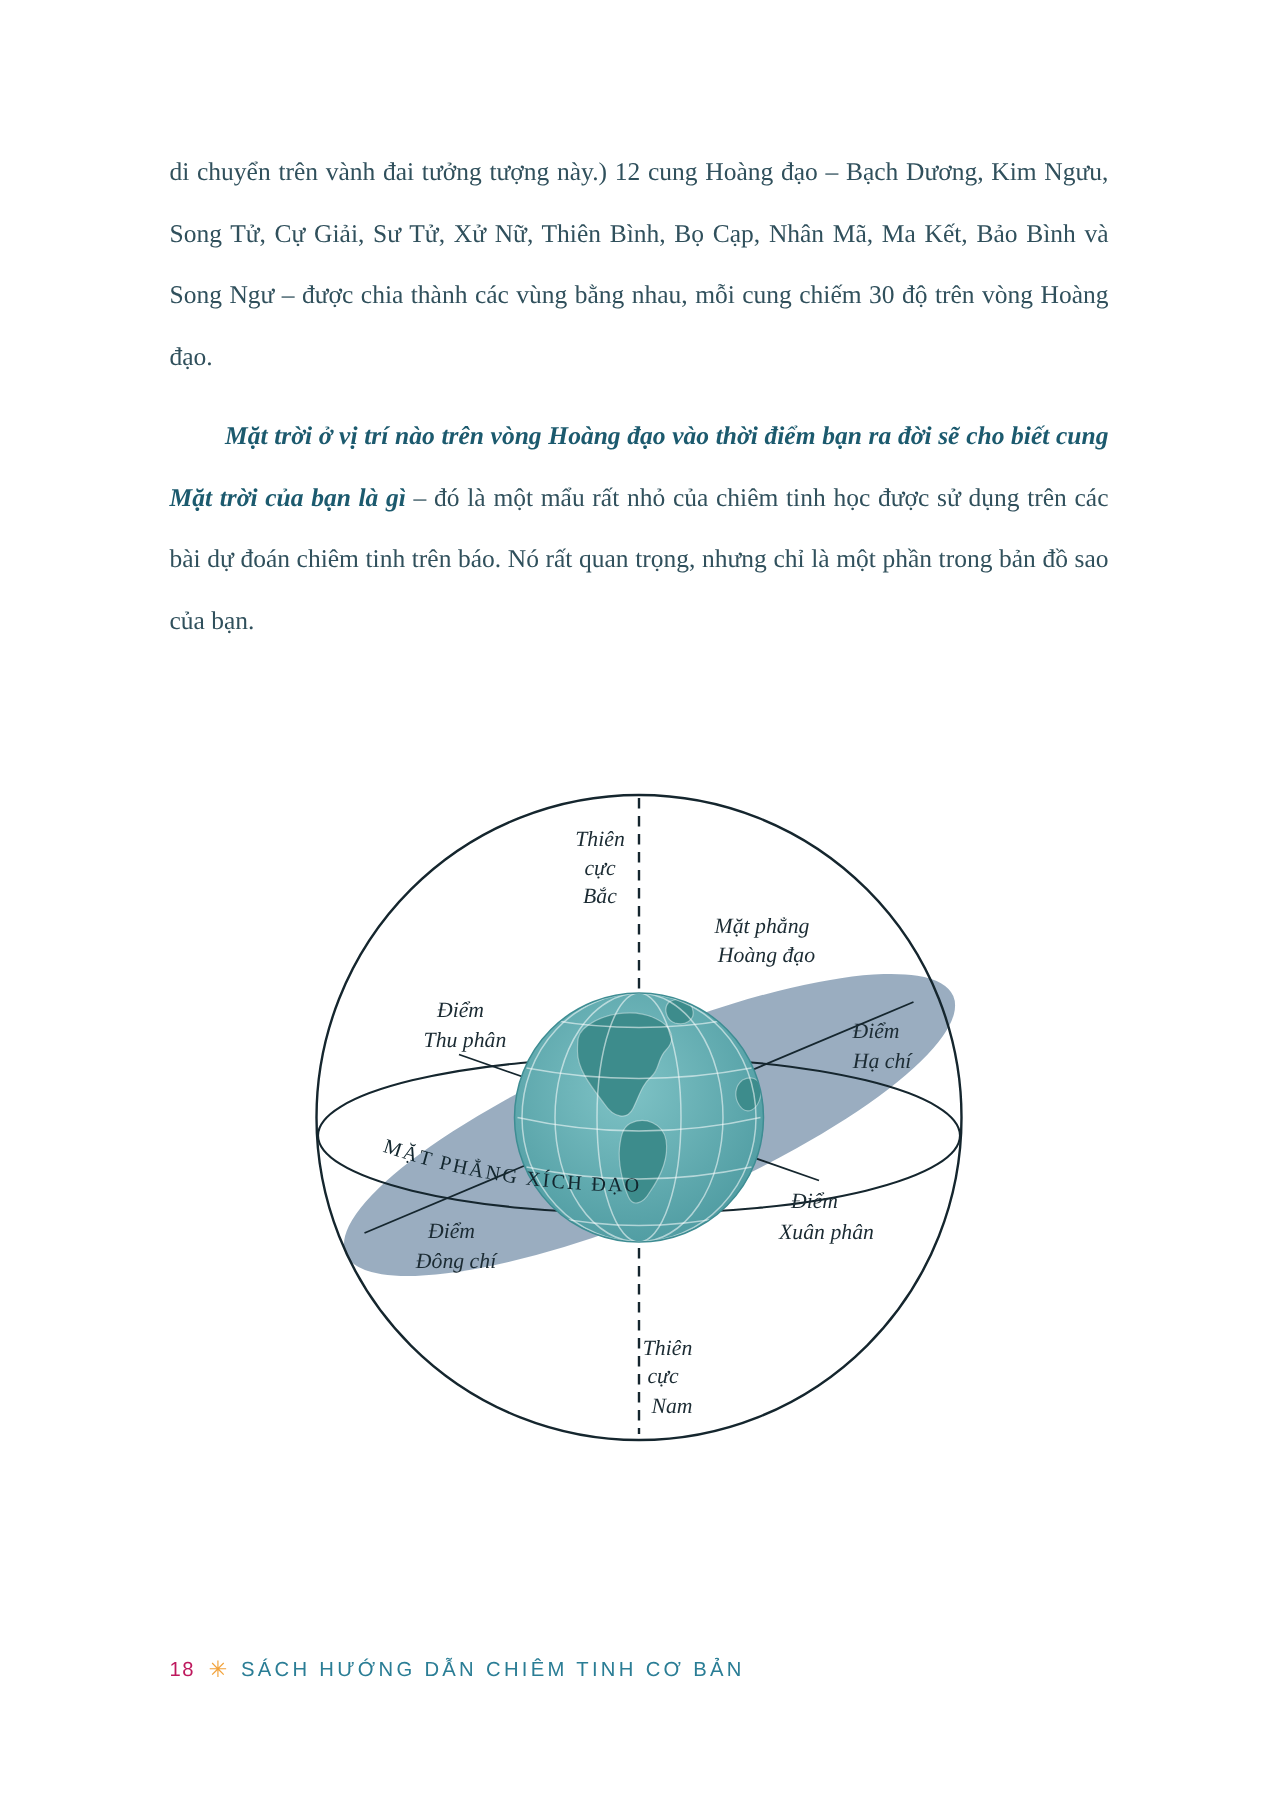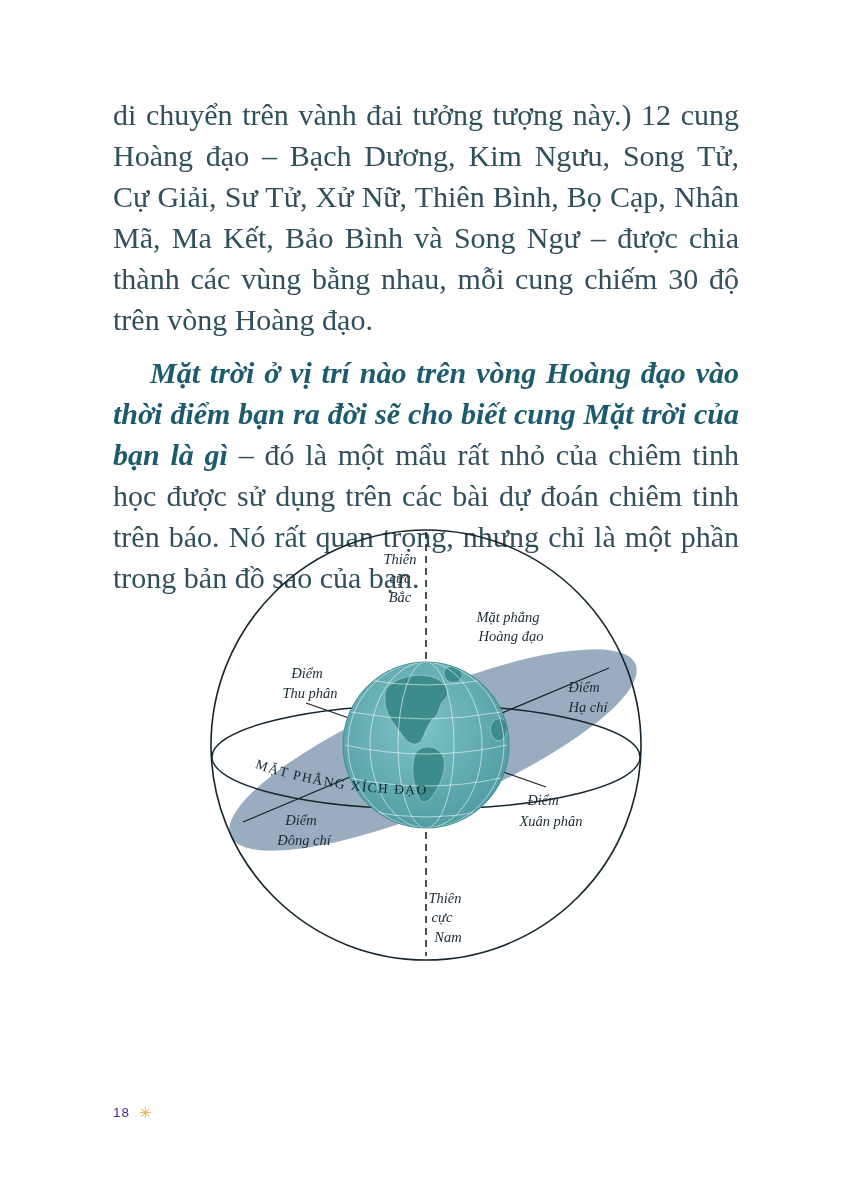--- a/index.html
+++ b/index.html
@@ -3,40 +3,40 @@
 <meta charset="utf-8">
 <style>
   html,body{margin:0;padding:0;background:#e8e8e8;}
   .page{
     position:relative;width:850px;height:1200px;margin:0 auto;
     background:#ffffff;overflow:hidden;
     font-family:"Liberation Serif",serif;
   }
   .text-block{
     position:absolute;left:113px;top:94px;width:626px;
-    color:#30505c;font-size:30px;line-height:41px;text-align:justify;
+    color:#30505c;font-size:17px;line-height:41px;text-align:justify;
   }
   .p1{margin:0;}
   .p2{margin:12px 0 0 0;text-indent:37px;}
   .lead{font-weight:bold;font-style:italic;color:#1c5a6e;}
   .diagram{position:absolute;left:183px;top:520px;}
   .lbl{
     font-family:"Liberation Serif",serif;font-style:italic;
     font-size:14.5px;fill:#1b2b33;text-anchor:middle;
   }
   .eqlbl{
     font-family:"Liberation Serif",serif;font-size:13.5px;
     fill:#12262e;letter-spacing:1.5px;
   }
   .footer{
     position:absolute;left:113px;top:1103px;
     display:flex;align-items:baseline;gap:9px;
     font-family:"Liberation Sans",sans-serif;font-size:13.5px;
   }
-  .page-num{color:#4c1d95;letter-spacing:1px;}
+  .page-num{color:#be185d;letter-spacing:1px;}
   .star{color:#f2a23a;font-size:15px;position:relative;top:1px;}
   .book-title{color:#2a7d95;letter-spacing:2.2px;}
 </style>
 </head>
 <body>
 
 <div class="page">
 
   <div class="text-block">
     <p class="p1">di chuyển trên vành đai tưởng tượng này.) 12 cung Hoàng đạo – Bạch Dương, Kim Ngưu, Song Tử, Cự Giải, Sư Tử, Xử Nữ, Thiên Bình, Bọ Cạp, Nhân Mã, Ma Kết, Bảo Bình và Song Ngư – được chia thành các vùng bằng nhau, mỗi cung chiếm 30 độ trên vòng Hoàng đạo.</p>
@@ -123,15 +123,16 @@
 
       <text class="eqlbl">
         <textPath href="#eqTextPath" startOffset="2">MẶT PHẲNG XÍCH ĐẠO</textPath>
       </text>
     </g>
   </svg>
 
   <div class="footer">
     <span class="page-num">18</span>
     <span class="star">✳</span>
+    <span class="book-title">SÁCH HƯỚNG DẪN CHIÊM TINH CƠ BẢN</span>
   </div>
 
 </div>
 
 </body></html>

